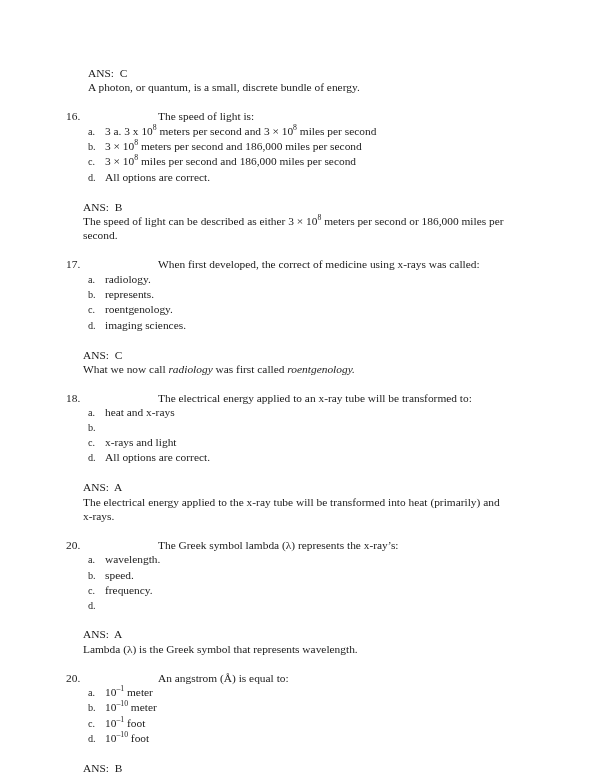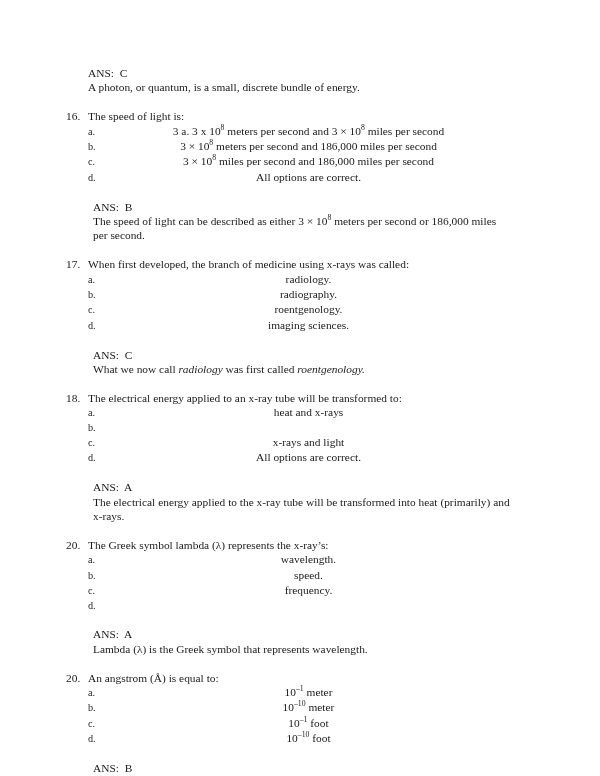--- a/index.html
+++ b/index.html
@@ -38,53 +38,54 @@
     max-width: 424px;
     text-indent: 0;
   }
   
   .question {
     margin-top: 14.4px;
   }
   .q-head {
     display: flex;
     align-items: flex-end;
+    gap: 25px;
   }
   .q-num {
     width: 22px;
     flex: 0 0 22px;
     text-align: left;
     white-space: nowrap;
   }
   .q-stem {
     flex: 1 1 auto;
     max-width: 424px;
+    margin-left: 45px;
   }
   .options {
     margin: 0;
     padding: 0;
     list-style: none;
     margin-left: 22px;
   }
   .option {
     display: flex;
     align-items: baseline;
   }
   .opt-letter {
     width: 17px;
     flex: 0 0 17px;
     font-size: 10.2px;
   }
   .opt-text {
     flex: 1 1 auto;
-    text-align: center;
   }
   .ans-group {
     margin-top: 14.4px;
-    margin-left: 27px;
+    margin-left: 17px;
   }
   sup {
     font-size: 0.68em;
     vertical-align: super;
     line-height: 0;
   }
   i, .ital {
     font-style: italic;
   }
   .nw { white-space: nowrap; }
@@ -125,30 +126,30 @@
       </ul>
       <div class="ans-group">
         <div class="ans-line">ANS:  B</div>
         <div class="rationale"><span>The speed of light can be described as either 3 × 10</span><sup>8</sup><span> meters per second or 186,000 miles per second.</span></div>
       </div>
     </div>
 
     <div class="question">
       <div class="q-head">
         <span class="q-num">17.</span>
-        <span class="q-stem">When first developed, the branch of medicine using x-rays was called:</span>
+        <span class="q-stem">When first developed, the correct of medicine using x-rays was called:</span>
       </div>
       <ul class="options">
         <li class="option">
           <span class="opt-letter">a.</span>
           <span class="opt-text">radiology.</span>
         </li>
         <li class="option">
           <span class="opt-letter">b.</span>
-          <span class="opt-text">radiography.</span>
+          <span class="opt-text">represents.</span>
         </li>
         <li class="option">
           <span class="opt-letter">c.</span>
           <span class="opt-text">roentgenology.</span>
         </li>
         <li class="option">
           <span class="opt-letter">d.</span>
           <span class="opt-text">imaging sciences.</span>
         </li>
       </ul>

